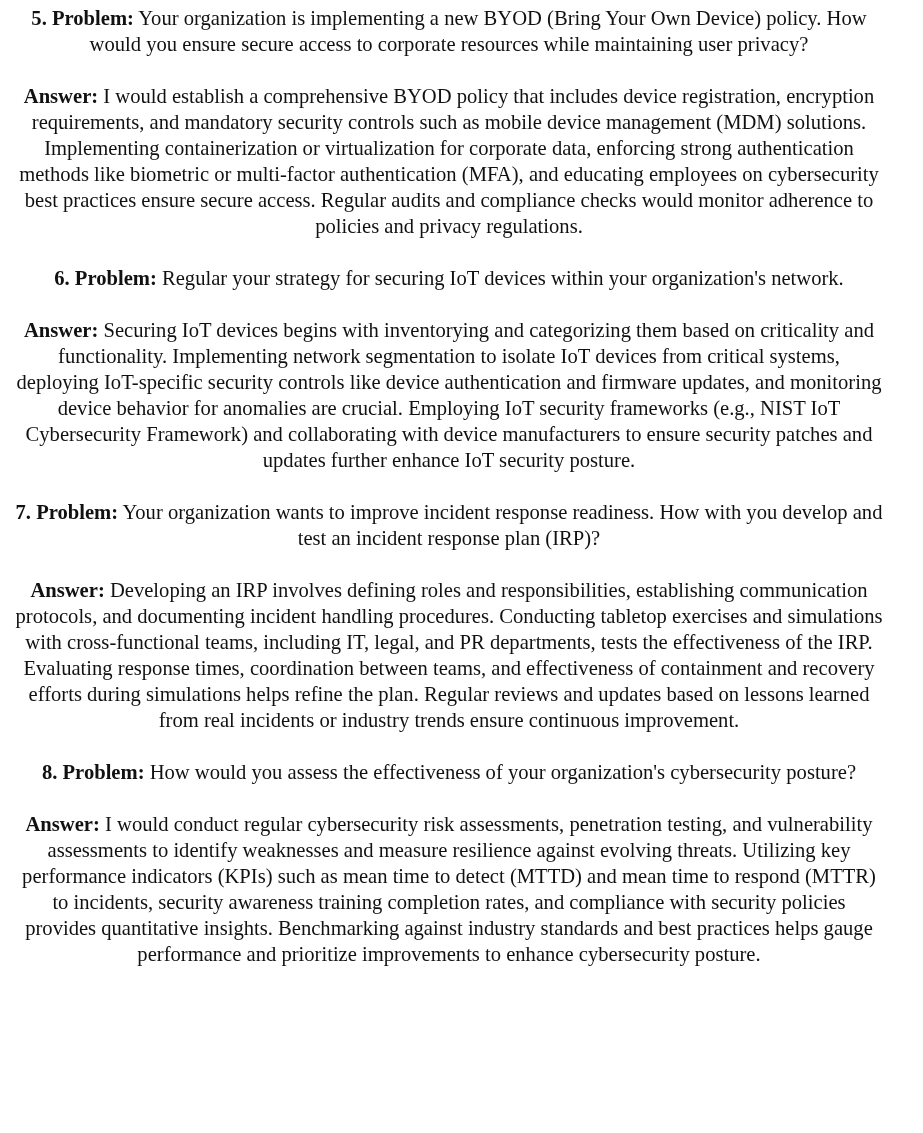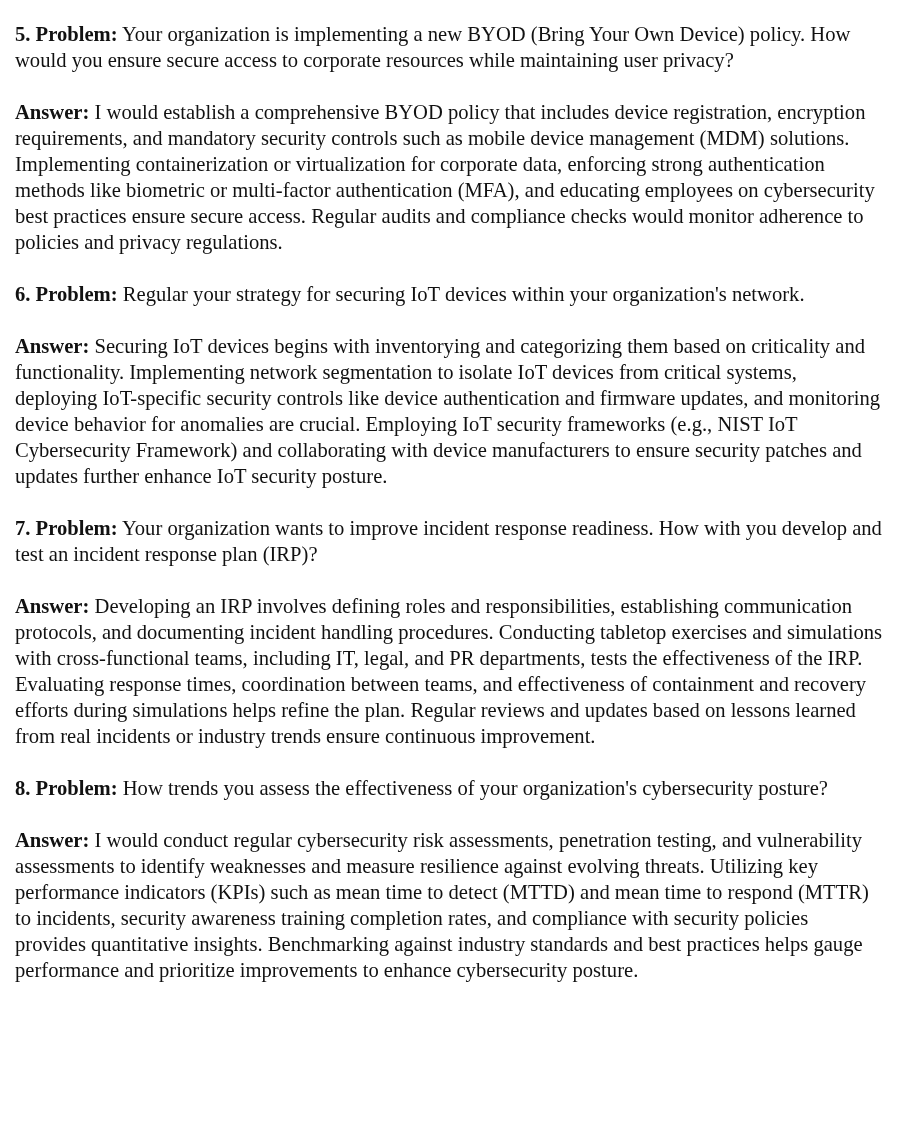--- a/index.html
+++ b/index.html
@@ -13,36 +13,37 @@
       overflow: hidden;
     }
     .page {
       padding: 5px 40px 0 15px;
       font-family: "Liberation Serif", "DejaVu Serif", serif;
       font-size: 20.6px;
       line-height: 26px;
       color: #111111;
     }
     .block {
-      margin: 16px 0 26px 0;
+      margin: 0 0 26px 0;
+      text-align: center;
     }
     .label {
       font-weight: bold;
     }
   </style>
 </head>
 <body>
 
 <div class="page">
 
   <p class="block"><span class="label">5.</span> <span class="label">Problem:</span> <span>Your organization is implementing a new BYOD (Bring Your Own Device) policy. How would you ensure secure access to corporate resources while maintaining user privacy?</span></p>
   <p class="block"><span class="label">Answer:</span> <span>I would establish a comprehensive BYOD policy that includes device registration, encryption requirements, and mandatory security controls such as mobile device management (MDM) solutions. Implementing containerization or virtualization for corporate data, enforcing strong authentication methods like biometric or multi-factor authentication (MFA), and educating employees on cybersecurity best practices ensure secure access. Regular audits and compliance checks would monitor adherence to policies and privacy regulations.</span></p>
 
   <p class="block"><span class="label">6.</span> <span class="label">Problem:</span> <span>Regular your strategy for securing IoT devices within your organization's network.</span></p>
   <p class="block"><span class="label">Answer:</span> <span>Securing IoT devices begins with inventorying and categorizing them based on criticality and functionality. Implementing network segmentation to isolate IoT devices from critical systems, deploying IoT-specific security controls like device authentication and firmware updates, and monitoring device behavior for anomalies are crucial. Employing IoT security frameworks (e.g., NIST IoT Cybersecurity Framework) and collaborating with device manufacturers to ensure security patches and updates further enhance IoT security posture.</span></p>
 
   <p class="block"><span class="label">7.</span> <span class="label">Problem:</span> <span>Your organization wants to improve incident response readiness. How with you develop and test an incident response plan (IRP)?</span></p>
   <p class="block"><span class="label">Answer:</span> <span>Developing an IRP involves defining roles and responsibilities, establishing communication protocols, and documenting incident handling procedures. Conducting tabletop exercises and simulations with cross-functional teams, including IT, legal, and PR departments, tests the effectiveness of the IRP. Evaluating response times, coordination between teams, and effectiveness of containment and recovery efforts during simulations helps refine the plan. Regular reviews and updates based on lessons learned from real incidents or industry trends ensure continuous improvement.</span></p>
 
-  <p class="block"><span class="label">8.</span> <span class="label">Problem:</span> <span>How trends you assess the effectiveness of your organization's cybersecurity posture?</span></p>
+  <p class="block"><span class="label">8.</span> <span class="label">Problem:</span> <span>How would you assess the effectiveness of your organization's cybersecurity posture?</span></p>
   <p class="block"><span class="label">Answer:</span> <span>I would conduct regular cybersecurity risk assessments, penetration testing, and vulnerability assessments to identify weaknesses and measure resilience against evolving threats. Utilizing key performance indicators (KPIs) such as mean time to detect (MTTD) and mean time to respond (MTTR) to incidents, security awareness training completion rates, and compliance with security policies provides quantitative insights. Benchmarking against industry standards and best practices helps gauge performance and prioritize improvements to enhance cybersecurity posture.</span></p>
 
 </div>
 
 </body></html>

